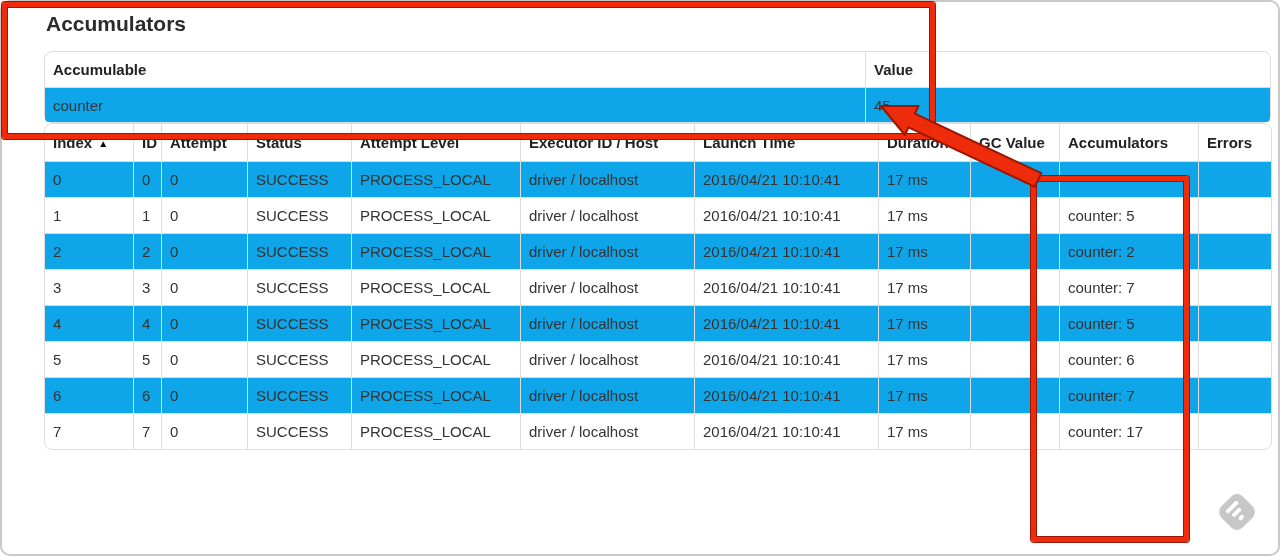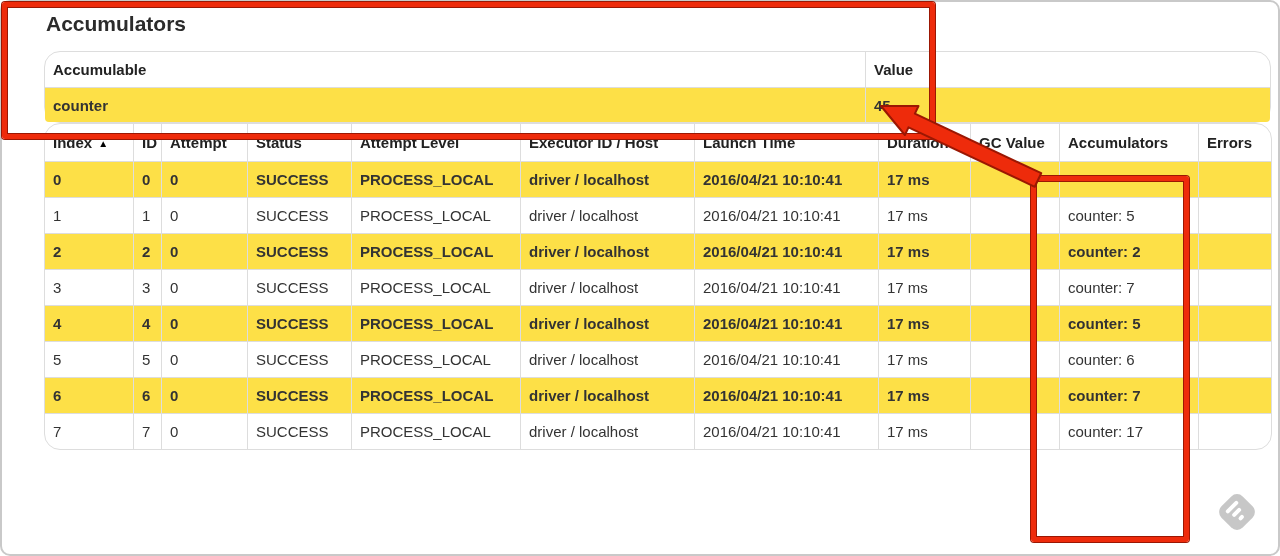--- a/index.html
+++ b/index.html
@@ -26,32 +26,32 @@
   .section-title {
     font-size: 21px; font-weight: bold; color: #2b2b2b;
     letter-spacing: 0; line-height: 25px;
   }
   #acc-title   { margin: 11px 0 15px 2px; }
   #tasks-title { margin: 30px 0 14px 2px; }
 
   table {
     border-collapse: separate; border-spacing: 0;
     width: 1225px; table-layout: fixed;
-    border: 1px solid #dddddd; border-radius: 16px;
+    border: 1px solid #dddddd; border-radius: 8px;
     font-size: 15px; color: #333333; background: #ffffff;
   }
   th, td {
     padding: 0 8px; text-align: left; vertical-align: middle;
     border-left: 1px solid #dddddd;
     overflow: hidden; white-space: nowrap;
   }
   th { font-weight: bold; color: #222222; }
   th:first-child, td:first-child { border-left: none; }
   tbody td { border-top: 1px solid #dddddd; }
-  tbody tr.striped td { background: #fde047; font-weight: bold; }
+  tbody tr.striped td { background: #0ea5e9; }
   tbody tr:last-child td:first-child { border-bottom-left-radius: 4px; }
   tbody tr:last-child td:last-child  { border-bottom-right-radius: 4px; }
 
   #acc-table th   { height: 35px; }
   #acc-table td   { height: 35px; }
   #tasks-table th { height: 37px; }
   #tasks-table td { height: 36px; }
 
   .sort-icon { font-size: 10px; margin-left: 6px; position: relative; top: -1px; color: #000; }
 

